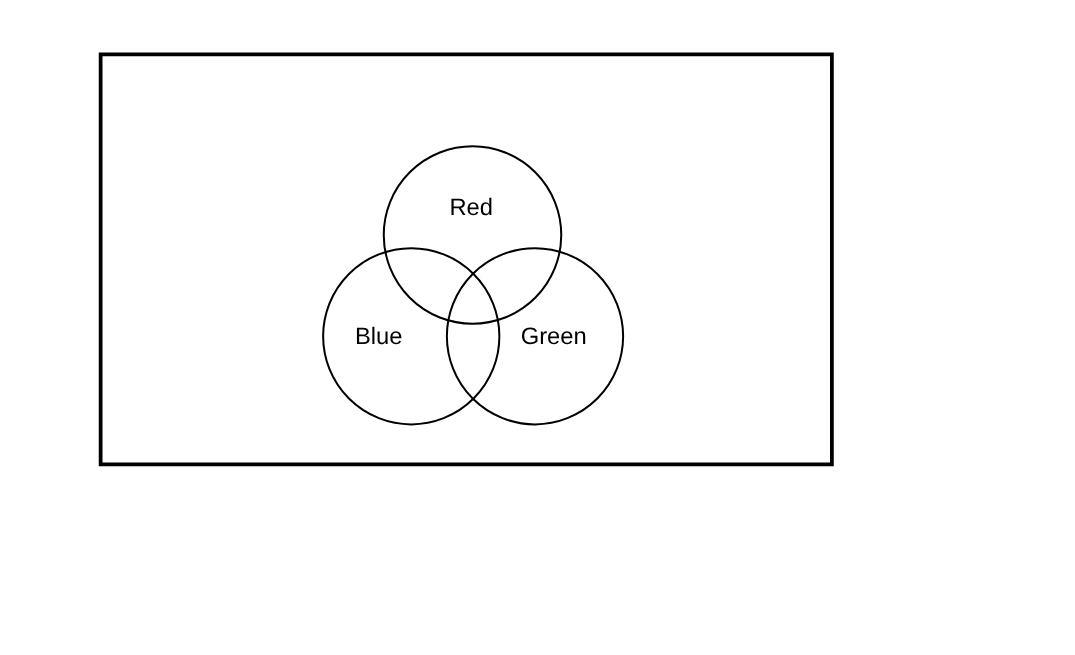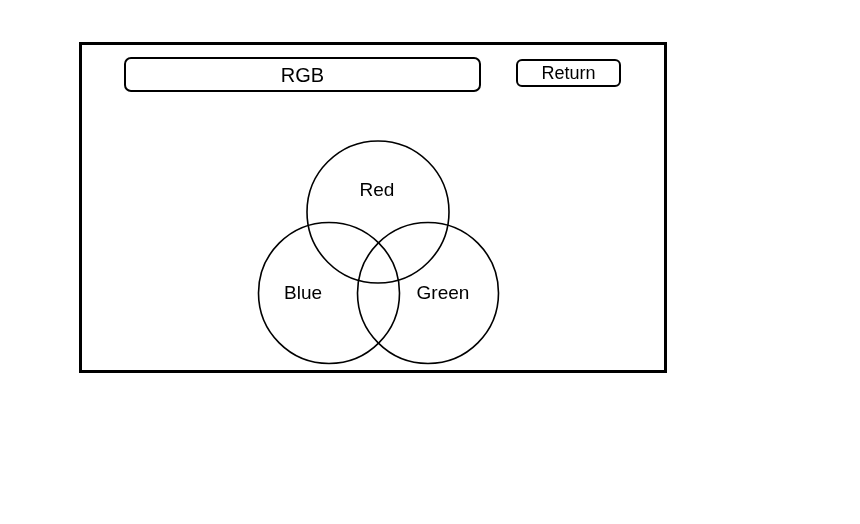--- a/index.html
+++ b/index.html
@@ -76,21 +76,20 @@
     user-select: none;
   }
 
   
   #venn-area {
     position: absolute;
     left: 0;
     top: 0;
     width: 100%;
     height: 100%;
-    margin-top: 24px;
   }
   #venn-svg {
     position: absolute;
     left: 172px;         
     top: 65px;           
     width: 256px;
     height: 240px;
     overflow: visible;
   }
   .venn-circle {
@@ -104,27 +103,20 @@
     fill: #000000;
     text-anchor: middle;
     dominant-baseline: middle;
   }
 </style>
 </head>
 <body>
 
 <div id="app-window">
 
-  <div id="toolbar">
-
-    <div id="rgb-field" title="RGB">RGB</div>
-
-    <div id="return-button">Return</div>
-
-  </div>
 
   <div id="venn-area">
     <svg id="venn-svg" viewBox="0 0 256 240">
 
       <circle class="venn-circle" cx="124" cy="78" r="71" stroke="#000000" fill="none"></circle>
       <circle class="venn-circle" cx="75" cy="159" r="70.5" stroke="#000000" fill="none"></circle>
       <circle class="venn-circle" cx="174" cy="159" r="70.5" stroke="#000000" fill="none"></circle>
 
       <text class="venn-label" x="123" y="57">Red</text>
       <text class="venn-label" x="49" y="160">Blue</text>

